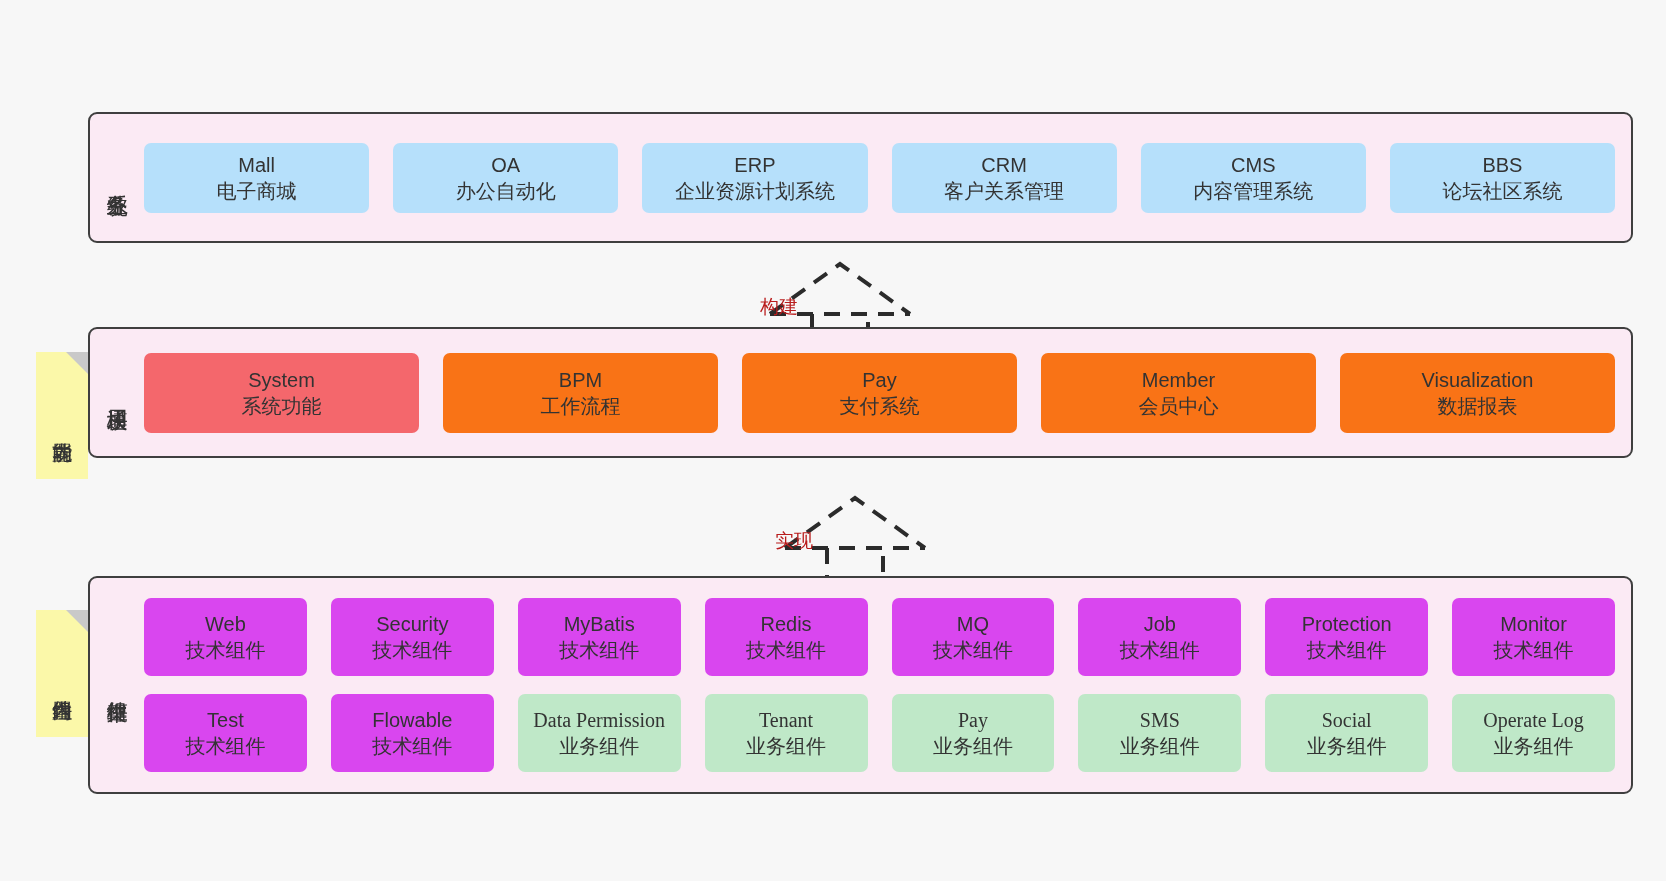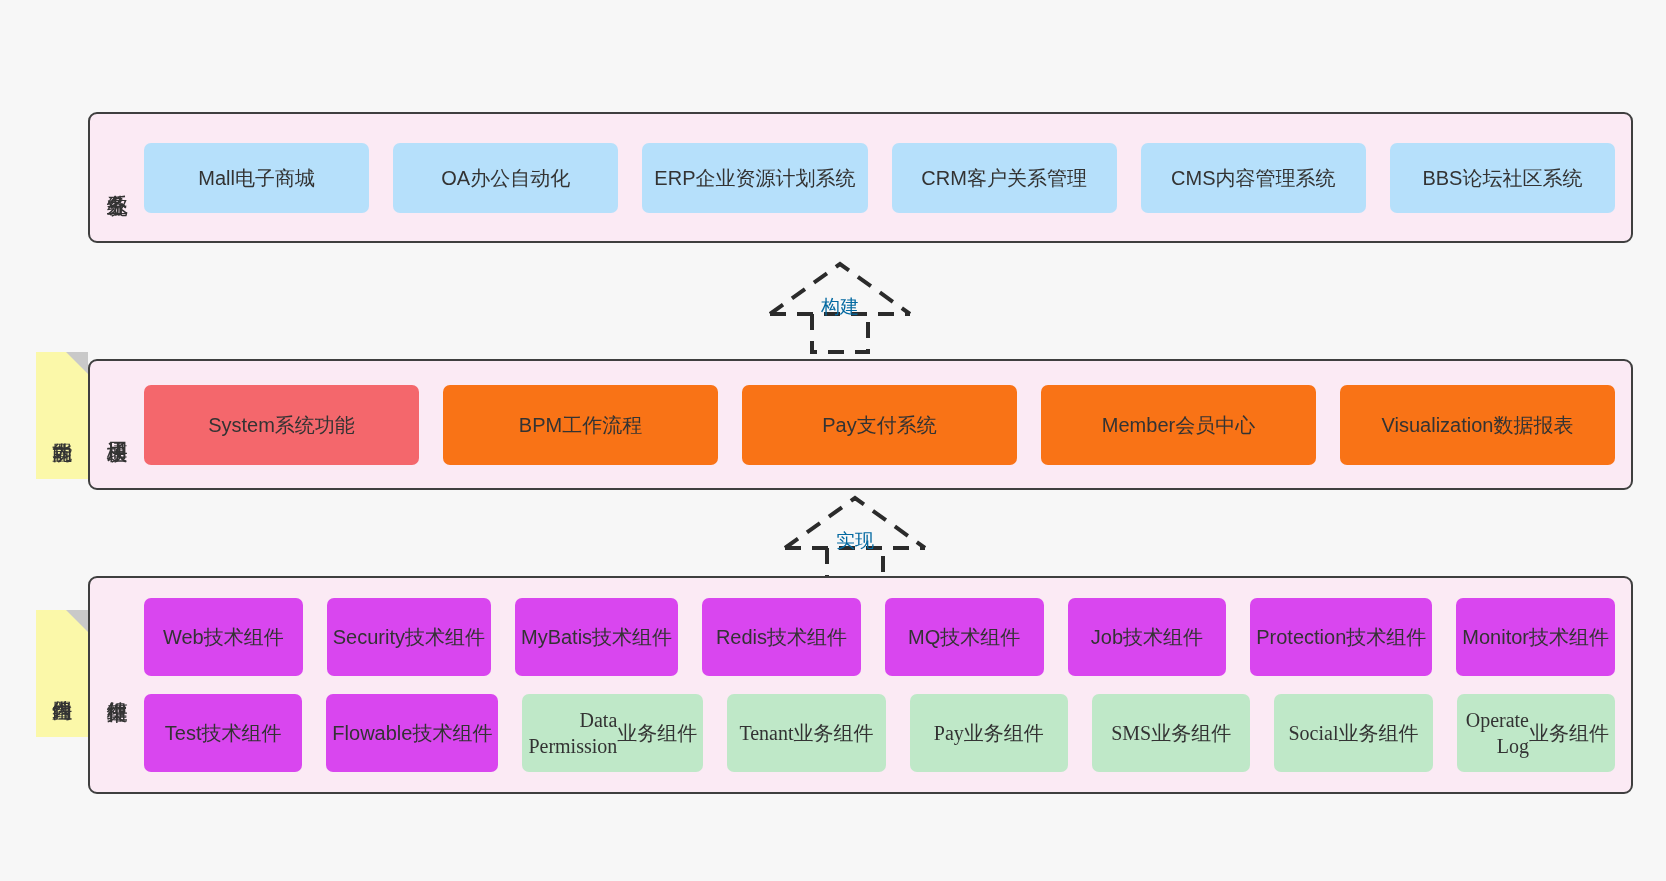--- a/index.html
+++ b/index.html
@@ -57,24 +57,24 @@
     padding: 0 16px 0 6px;
   }
   .row {
     display: flex;
     gap: 24px;
   }
   .cell {
     flex: 1 1 0;
     border-radius: 7px;
     display: flex;
-    flex-direction: row;
+    flex-direction: column;
     align-items: center;
     justify-content: center;
-    text-align: right;
+    text-align: left;
     font-size: 20px;
     line-height: 1.30;
     color: #333333;
     box-sizing: border-box;
     padding: 4px 6px;
   }
   .cell .l1 { white-space: normal; }
   .cell .l2 { white-space: nowrap; }
 
   
@@ -85,21 +85,21 @@
     height: 131px;
   }
   #band-business .cell {
     height: 70px;
     background: #b6e0fb;
   }
 
   
   #band-modules {
     left: 88px;
-    top: 359px;
+    top: 327px;
     width: 1545px;
     height: 131px;
   }
   #band-modules .cell {
     height: 80px;
   }
   .c-red   { background: #f4676c; }
   .c-pink  { background: #f97316; }
 
   
@@ -158,23 +158,23 @@
     position: absolute;
     width: 160px;
     height: 96px;
   }
   .gen-arrow svg { display: block; }
   .gen-label {
     position: absolute;
     left: 0;
     right: 0;
     top: 36px;
-    text-align: center;
+    text-align: left;
     font-size: 19px;
-    color: #0369a1;
+    color: #b91c1c;
     pointer-events: none;
   }
   #arrow-build  { left: 760px; top: 258px; }
   #arrow-impl   { left: 775px; top: 492px; }
 </style>
 </head>
 <body>
 
 <div id="canvas">
 

